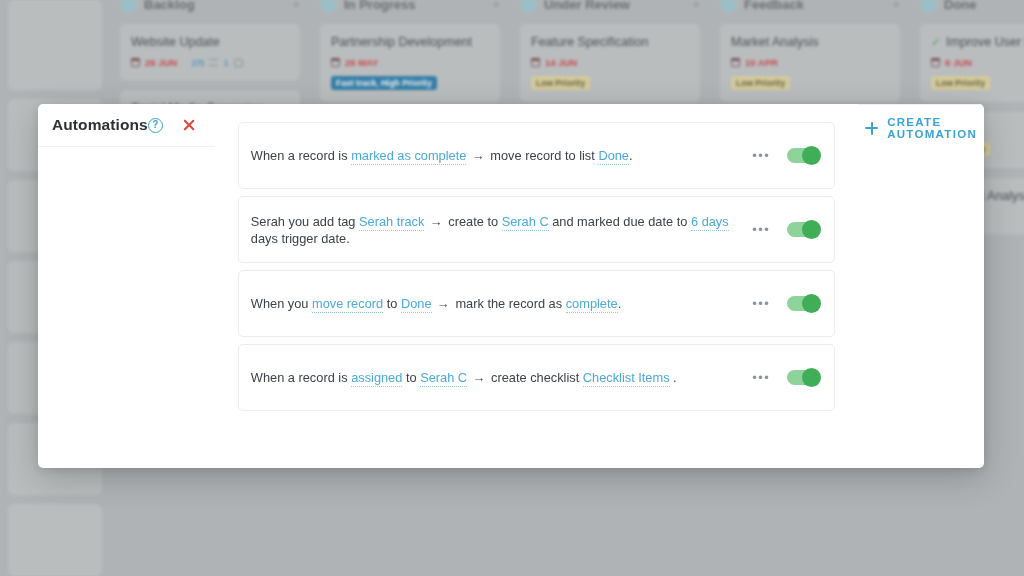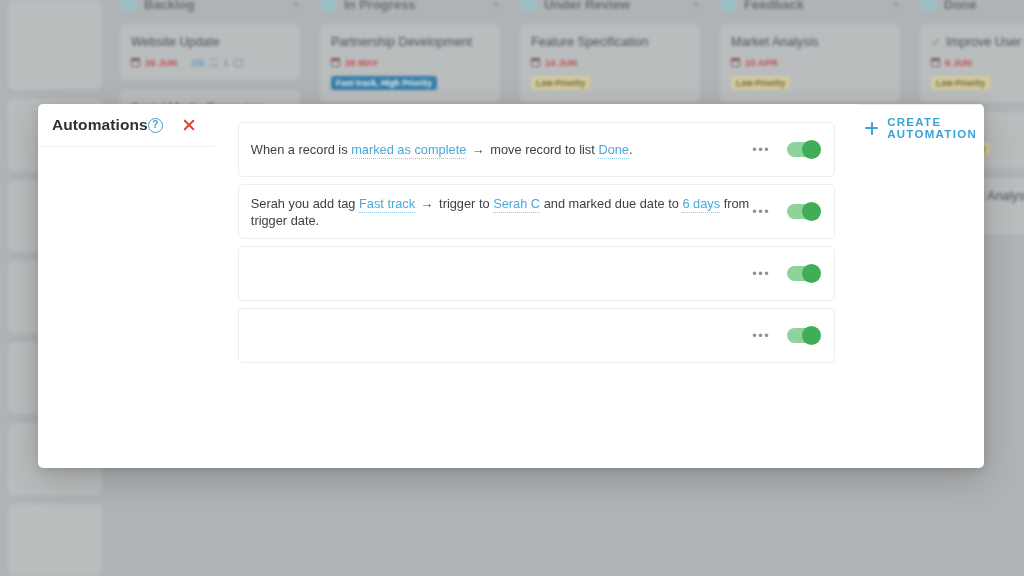--- a/index.html
+++ b/index.html
@@ -122,21 +122,21 @@
   }
   .close-icon:before { transform: translateX(-50%) rotate(45deg); }
   .close-icon:after  { transform: translateX(-50%) rotate(-45deg); }
 
   .modal-body {
     flex: 1 1 auto; padding: 18px 23px 6px; overflow: hidden;
   }
   .rule {
     border: 1px solid #ececee;
     border-radius: 5px;
-    height: 55px;
+    height: 67px;
     margin-bottom: 7px;
     display: flex; align-items: center;
     padding: 0 14px 0 12px;
     background: #fff;
   }
   .rule-text {
     font-size: 12.8px; color: #3c4247; line-height: 17px;
   }
   .lnk {
     color: #4aa9d8;
@@ -323,37 +323,39 @@
       <div class="rule">
         <div class="rule-text"><span>When a record is </span><span class="lnk">marked as complete</span><span class="arrow"> → </span><span>move record to list </span><span class="lnk">Done</span><span>.</span></div>
         <div class="rule-right">
           <div class="dots">•••</div>
           <div class="toggle">
             <div class="knob"></div>
           </div>
         </div>
       </div>
       <div class="rule">
-        <div class="rule-text"><span>Serah you add tag </span><span class="lnk">Fast track</span><span class="arrow"> → </span><span>trigger to </span><span class="lnk">Serah C</span><span> and marked due date to </span><span class="lnk">6 days</span><span> from trigger date.</span></div>
+        <div class="rule-text"><span>Serah you add tag </span><span class="lnk">Serah track</span><span class="arrow"> → </span><span>create to </span><span class="lnk">Serah C</span><span> and marked due date to </span><span class="lnk">6 days</span><span> days trigger date.</span></div>
         <div class="rule-right">
           <div class="dots">•••</div>
           <div class="toggle">
             <div class="knob"></div>
           </div>
         </div>
       </div>
       <div class="rule">
+        <div class="rule-text"><span>When you </span><span class="lnk">move record</span><span> to </span><span class="lnk">Done</span><span class="arrow"> → </span><span>mark the record as </span><span class="lnk">complete</span><span>.</span></div>
         <div class="rule-right">
           <div class="dots">•••</div>
           <div class="toggle">
             <div class="knob"></div>
           </div>
         </div>
       </div>
       <div class="rule">
+        <div class="rule-text"><span>When a record is </span><span class="lnk">assigned</span><span> to </span><span class="lnk">Serah C</span><span class="arrow"> → </span><span>create checklist </span><span class="lnk">Checklist Items</span><span> .</span></div>
         <div class="rule-right">
           <div class="dots">•••</div>
           <div class="toggle">
             <div class="knob"></div>
           </div>
         </div>
       </div>
     </div>
 
   <div class="modal-foot">

